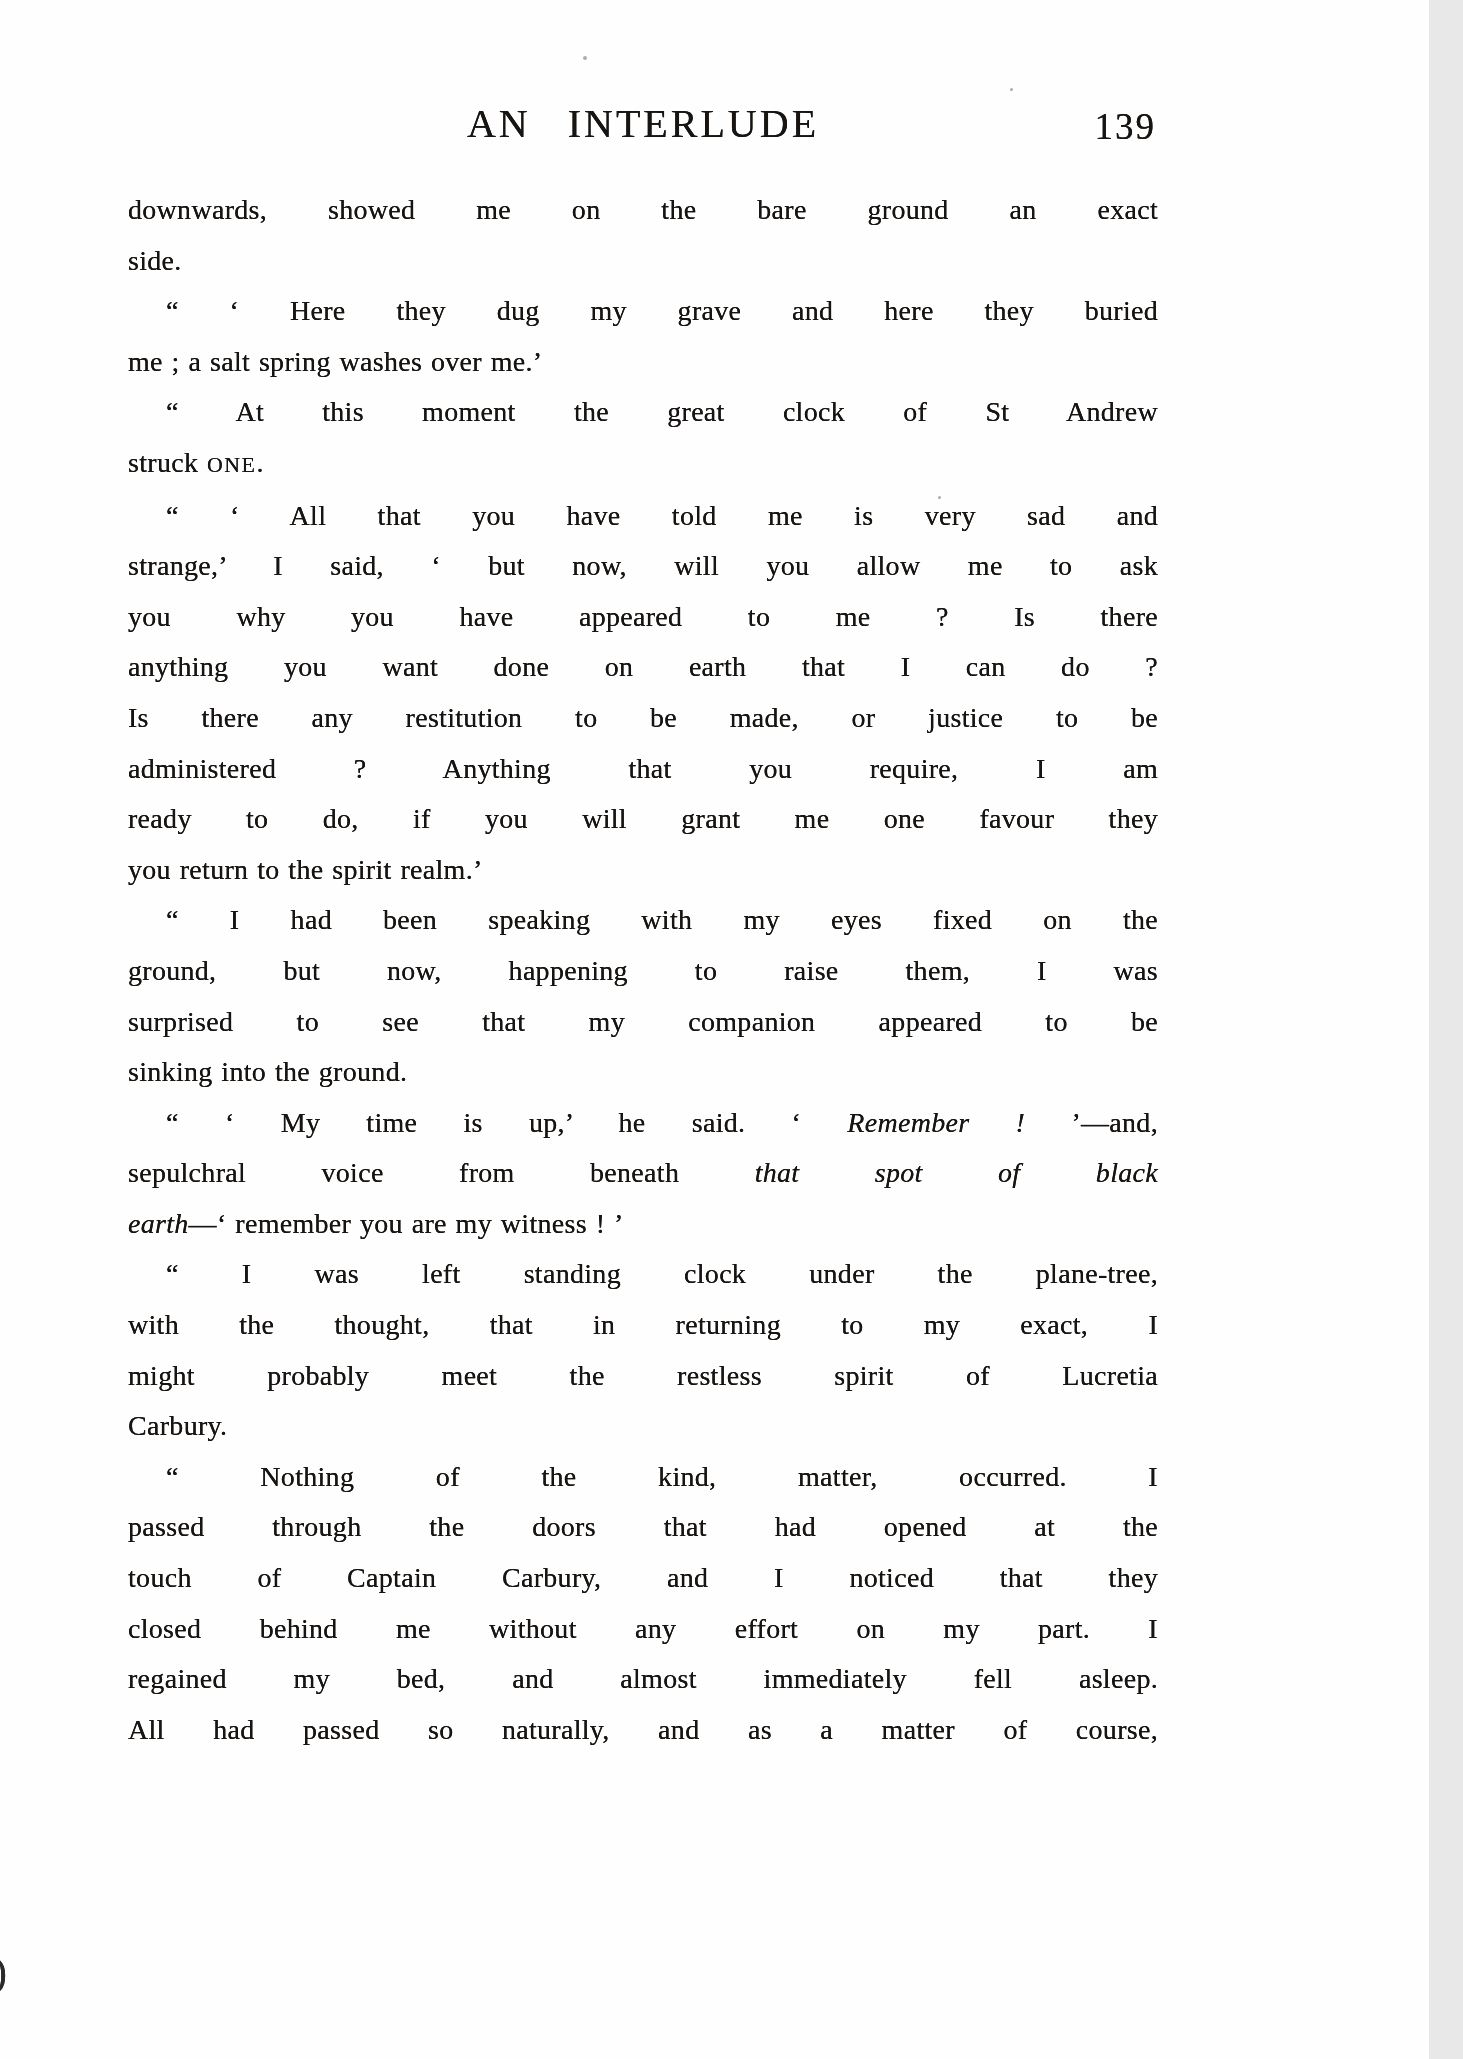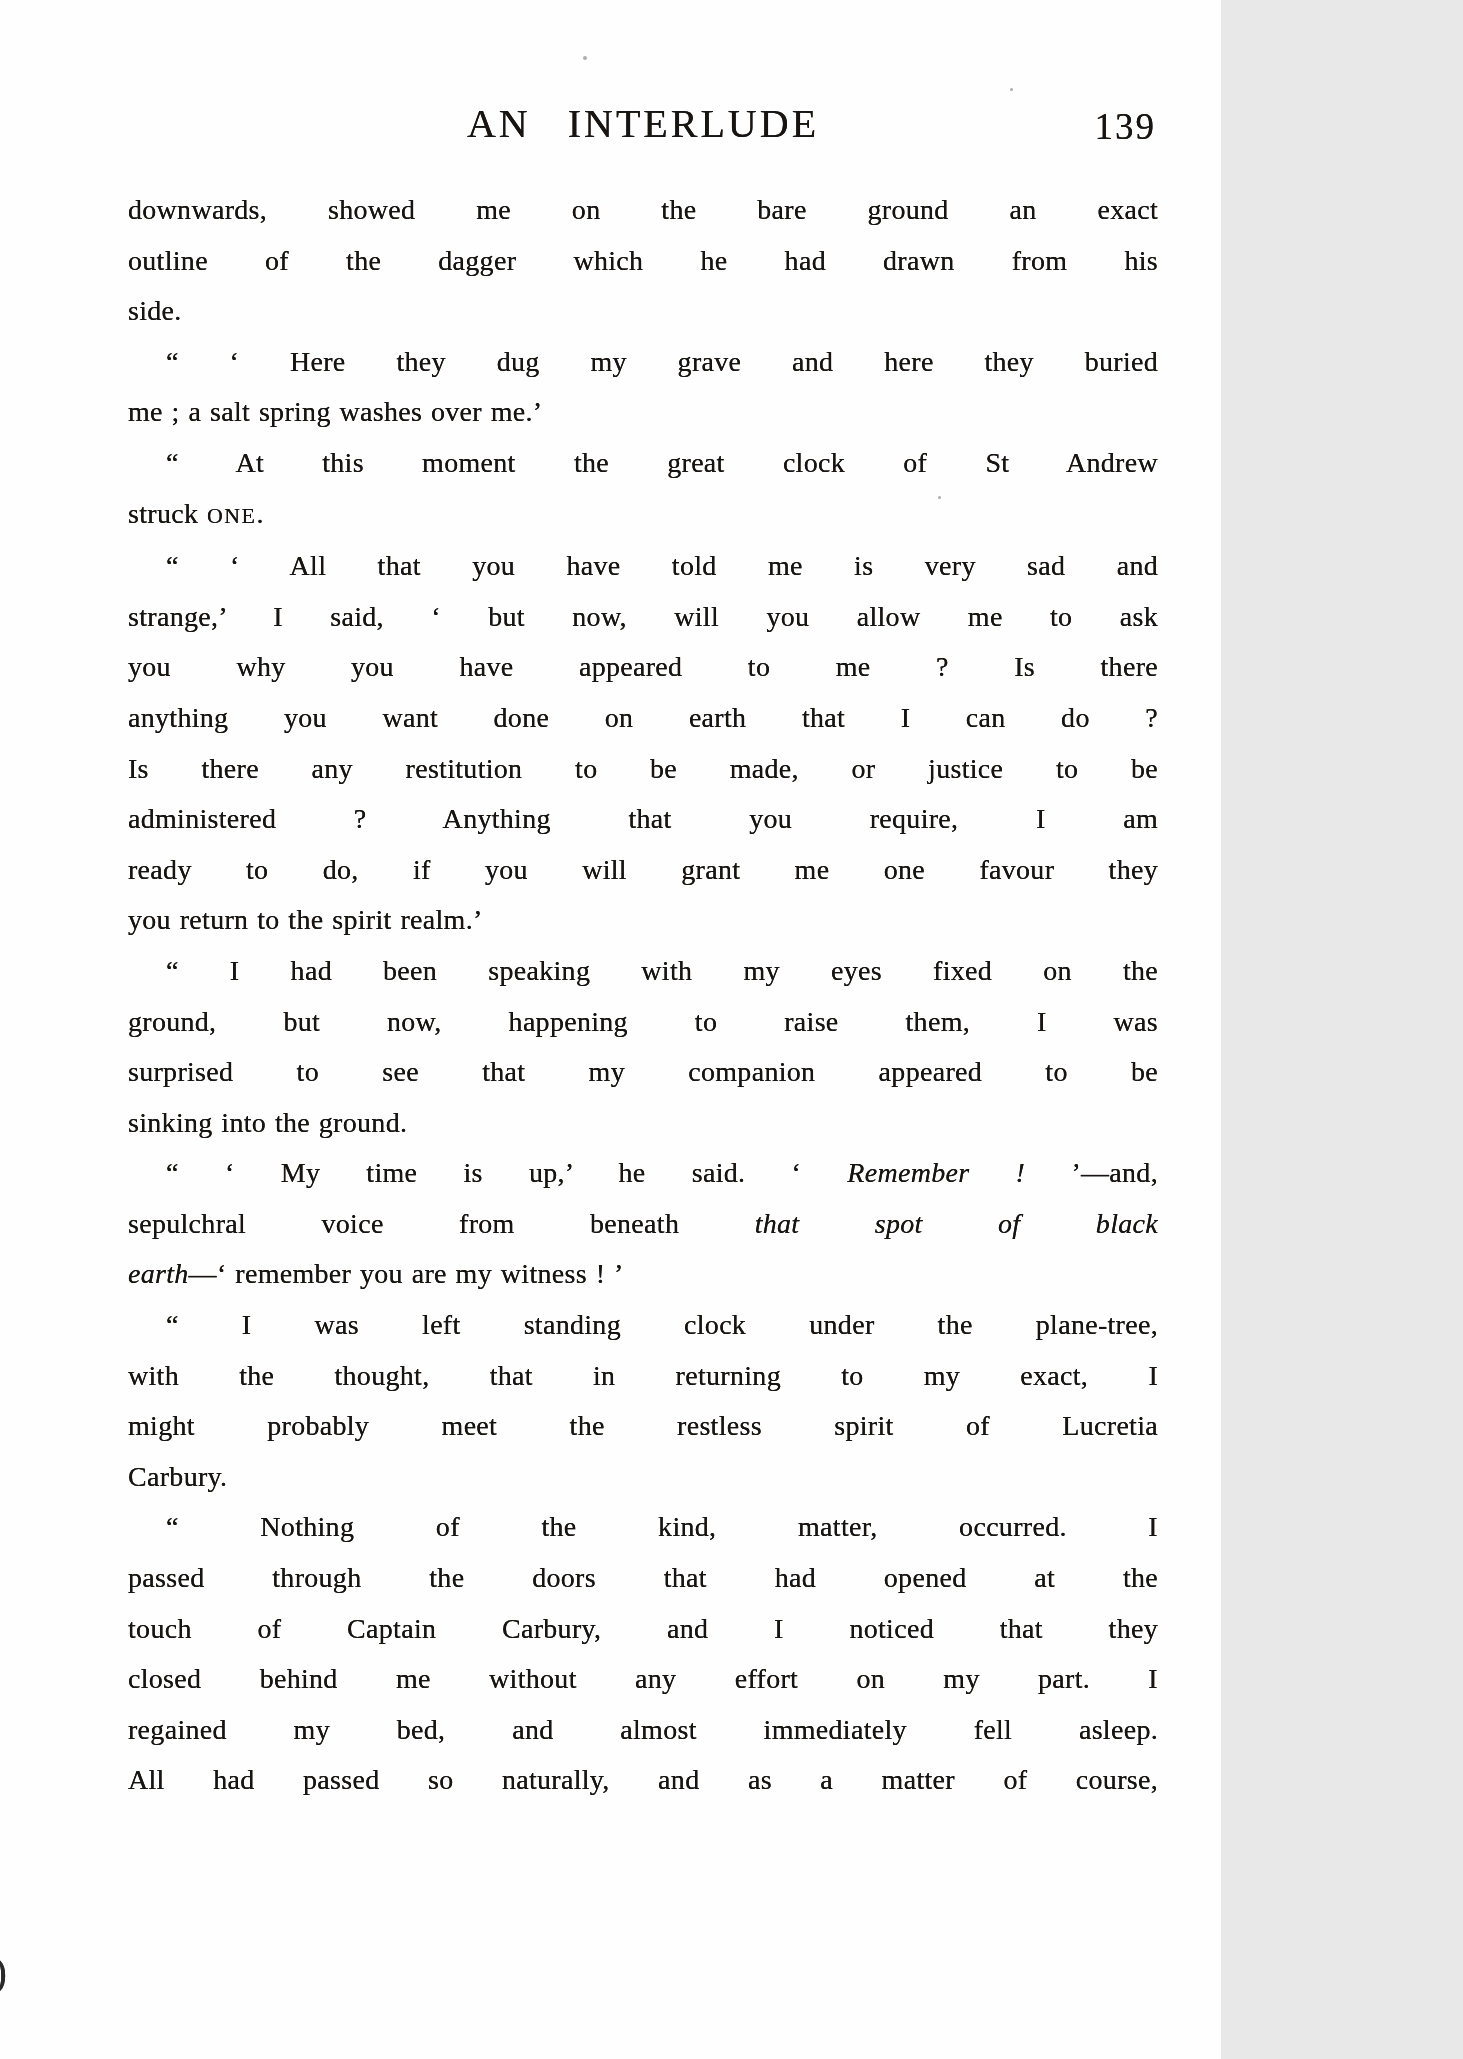--- a/index.html
+++ b/index.html
@@ -6,27 +6,26 @@
     --ink:#171411;
     --paper:#fefefe;
   }
   html,body{margin:0;padding:0;}
   body{
     background:#e8e8e8;
     font-family:"Liberation Serif","DejaVu Serif",serif;
   }
   .page{
     position:relative;
-    width:1209px;
+    width:1429px;
     height:2059px;
     background:var(--paper);
     color:var(--ink);
     overflow:hidden;
     text-shadow:0 0 0.55px currentColor; 
-    padding-left:12px;
   }
   .header-row{
     position:absolute;
     left:128px;
     top:100px;
     width:1030px;
     height:48px;
   }
   .running-title{
     position:absolute;
@@ -92,21 +91,20 @@
 
 <div class="page">
 
   <div class="header-row">
     <div class="running-title">AN  INTERLUDE</div>
     <div class="page-number">139</div>
   </div>
 
   <div class="body-text">
       <div class="line just"><span>downwards, showed me on the bare ground an exact</span></div>
-      <div class="line just"><span>outline of the dagger which he had drawn from his</span></div>
       <div class="line"><span>side.</span></div>
       <div class="line indent just"><span>“ ‘ Here they dug my grave and here they buried</span></div>
       <div class="line"><span>me ; a salt spring washes over me.’</span></div>
       <div class="line indent just"><span>“ At this moment the great clock of St Andrew</span></div>
       <div class="line"><span>struck </span><span class="smallcaps">ONE</span><span>.</span></div>
       <div class="line indent just"><span>“ ‘ All that you have told me is very sad and</span></div>
       <div class="line just"><span>strange,’ I said, ‘ but now, will you allow me to ask</span></div>
       <div class="line just"><span>you why you have appeared to me ? Is there</span></div>
       <div class="line just"><span>anything you want done on earth that I can do ?</span></div>
       <div class="line just"><span>Is there any restitution to be made, or justice to be</span></div>

